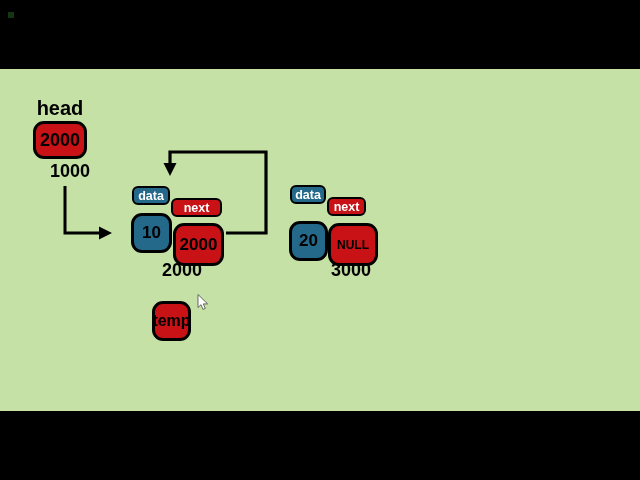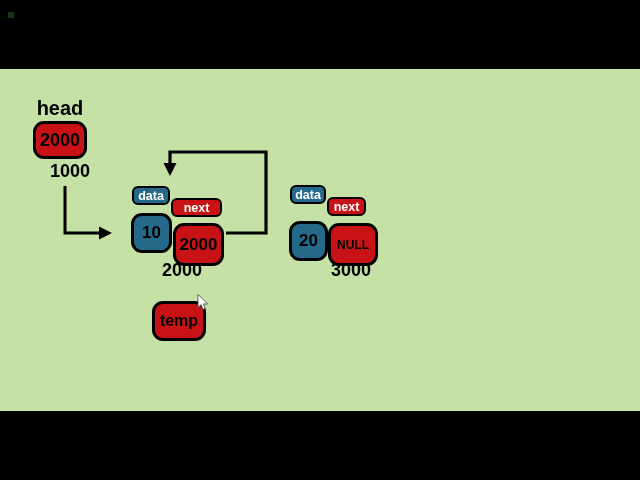--- a/index.html
+++ b/index.html
@@ -63,21 +63,21 @@
     <span>next</span>
   </div>
   <div class="abs cell cell-body teal" style="left:289px;top:213px;width:39px;height:40px;margin-top:8px;">
     <span>20</span>
   </div>
   <div class="abs cell cell-body red" style="left:328px;top:211px;width:50px;height:43px;font-size:12px;">
     <span>NULL</span>
   </div>
   <div class="abs txt" style="left:316px;top:261px;width:70px;font-size:18px;">3000</div>
 
-  <div class="abs ptr-box" style="left:152px;top:301px;width:54px;height:40px;font-size:16px;">
+  <div class="abs ptr-box" style="left:152px;top:301px;width:39px;height:40px;font-size:16px;">
     <span>temp</span>
   </div>
 
   <svg id="arrow-layer" viewBox="0 0 640 480" xmlns="http://www.w3.org/2000/svg">
     <g stroke="#000" stroke-width="3" fill="none">
       <polyline points="65,186 65,233 100,233"></polyline>
       <polygon points="112,233 99,226.5 99,239.5" fill="#000" stroke="none"></polygon>
     </g>
     <g stroke="#000" stroke-width="3.2" fill="none">
       <polyline points="226,233 266,233 266,152 170,152 170,165"></polyline>

